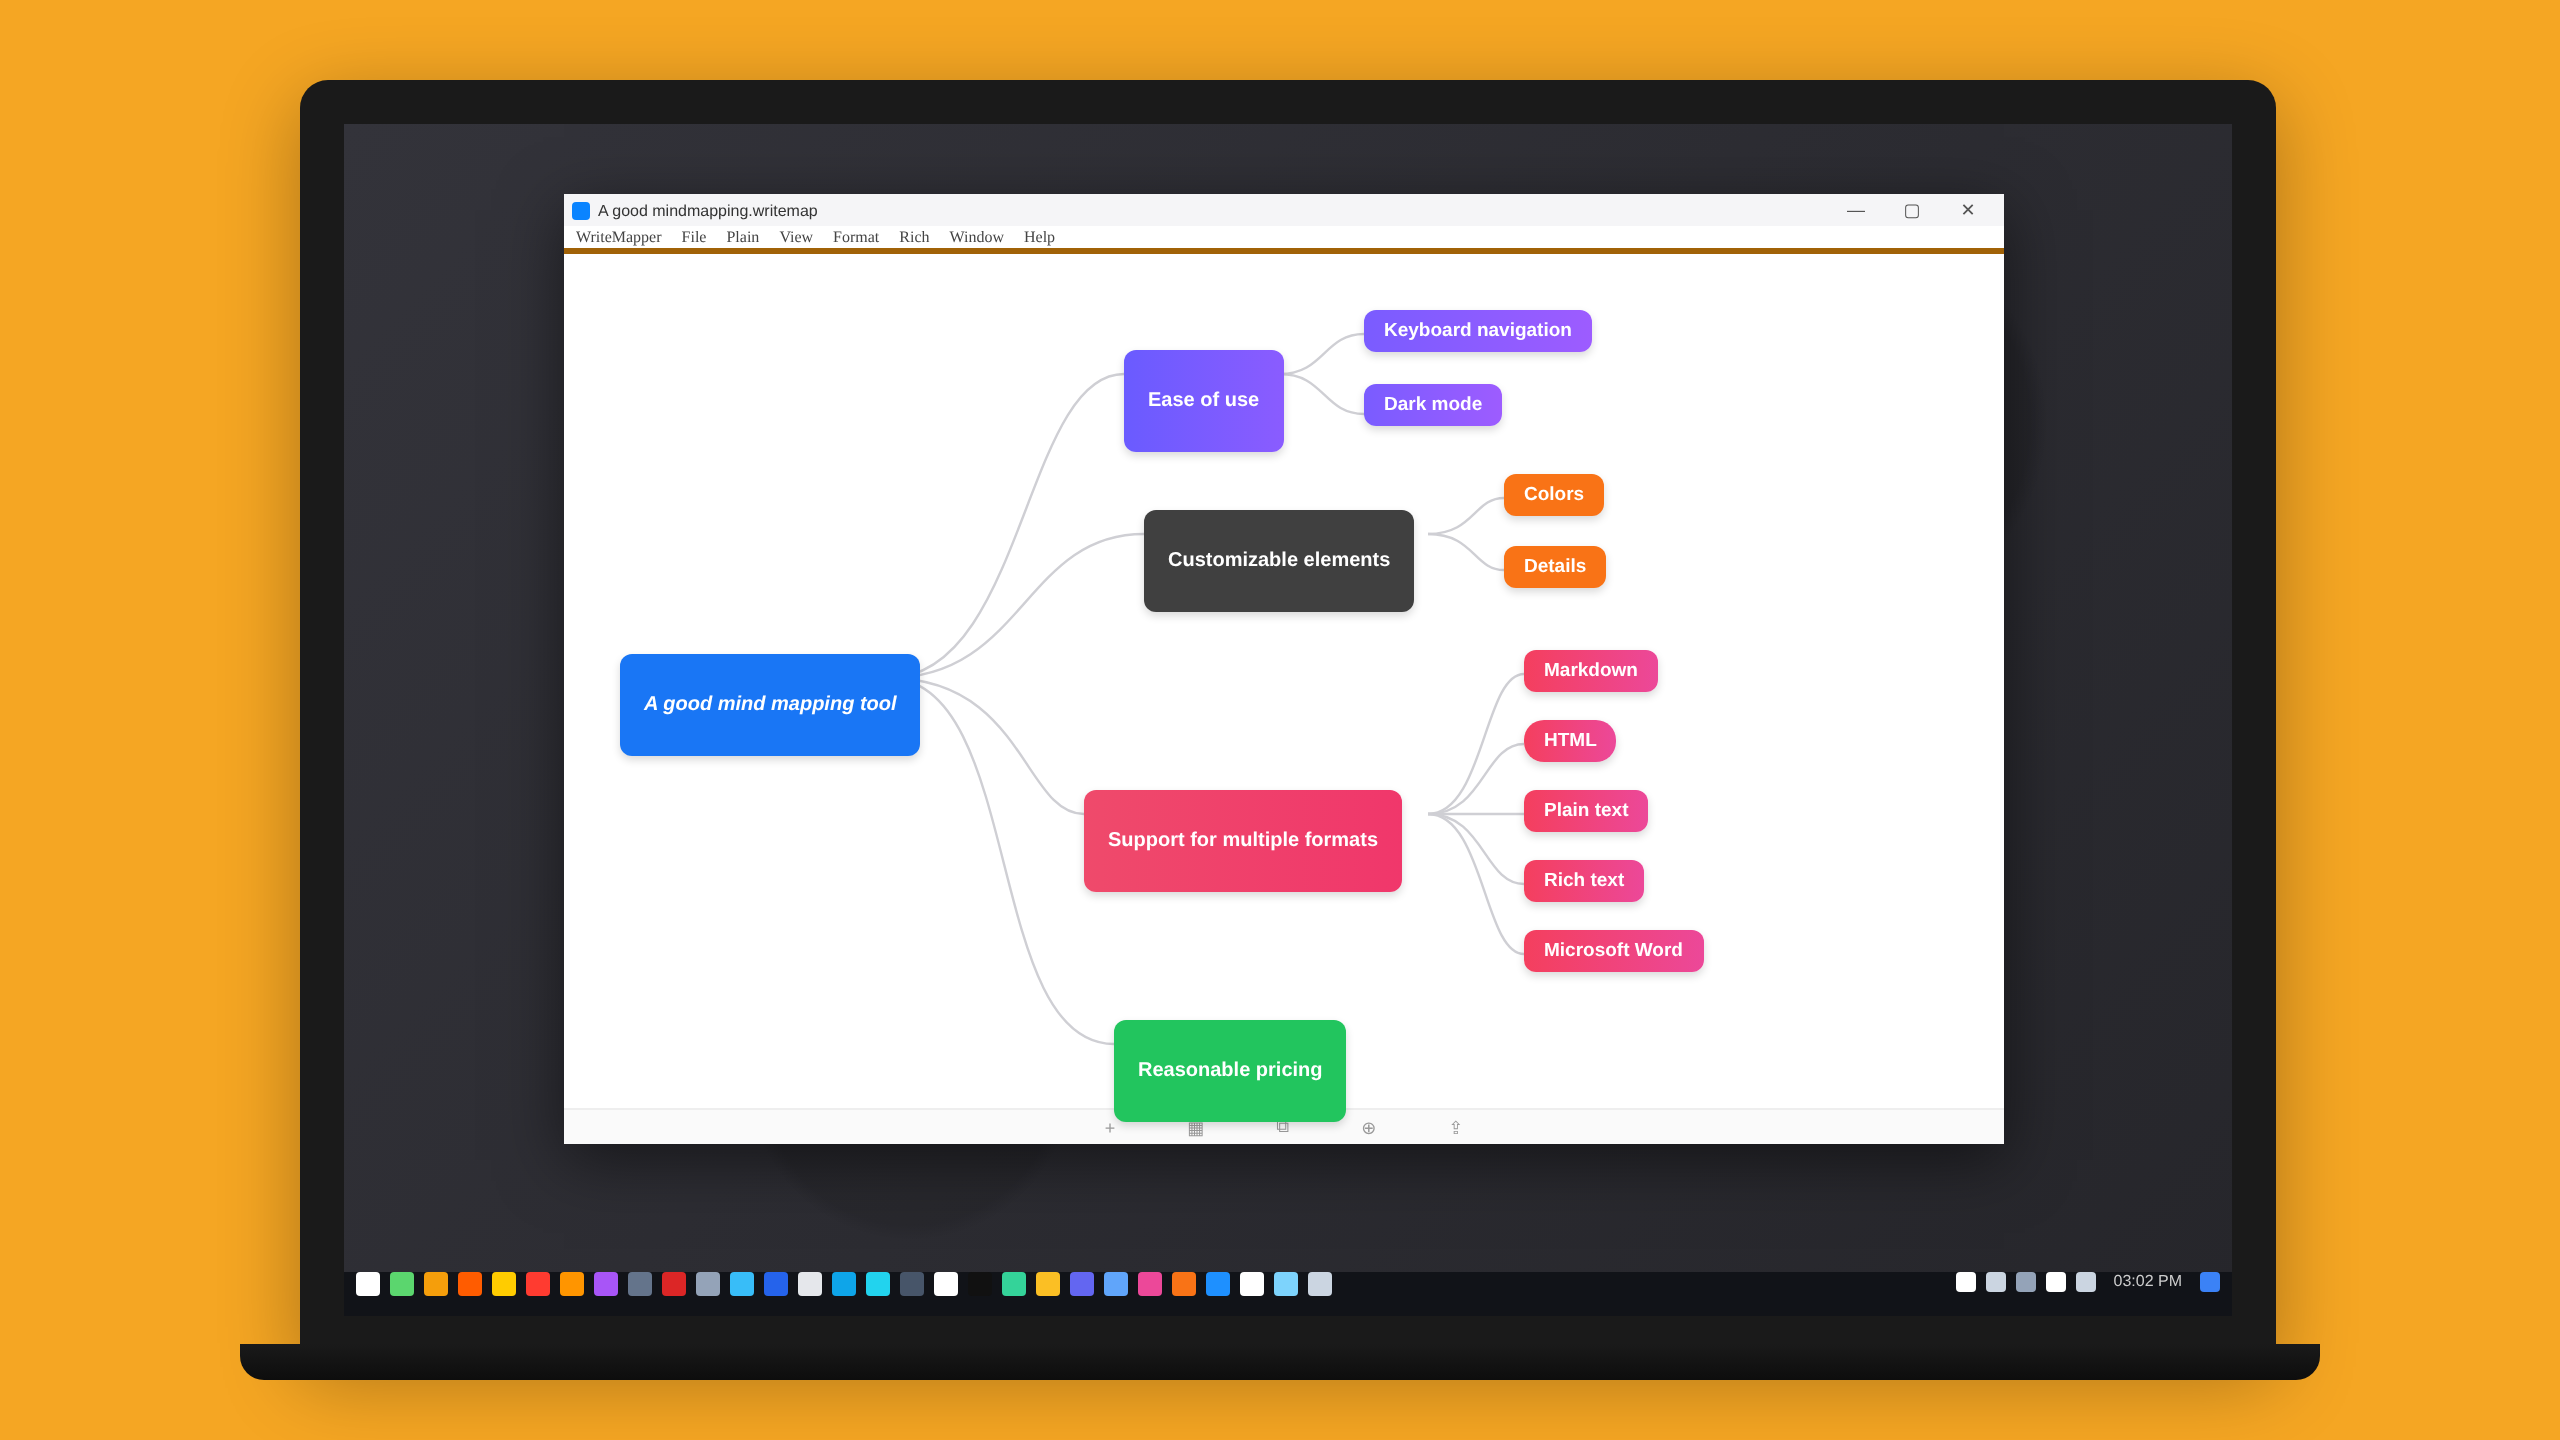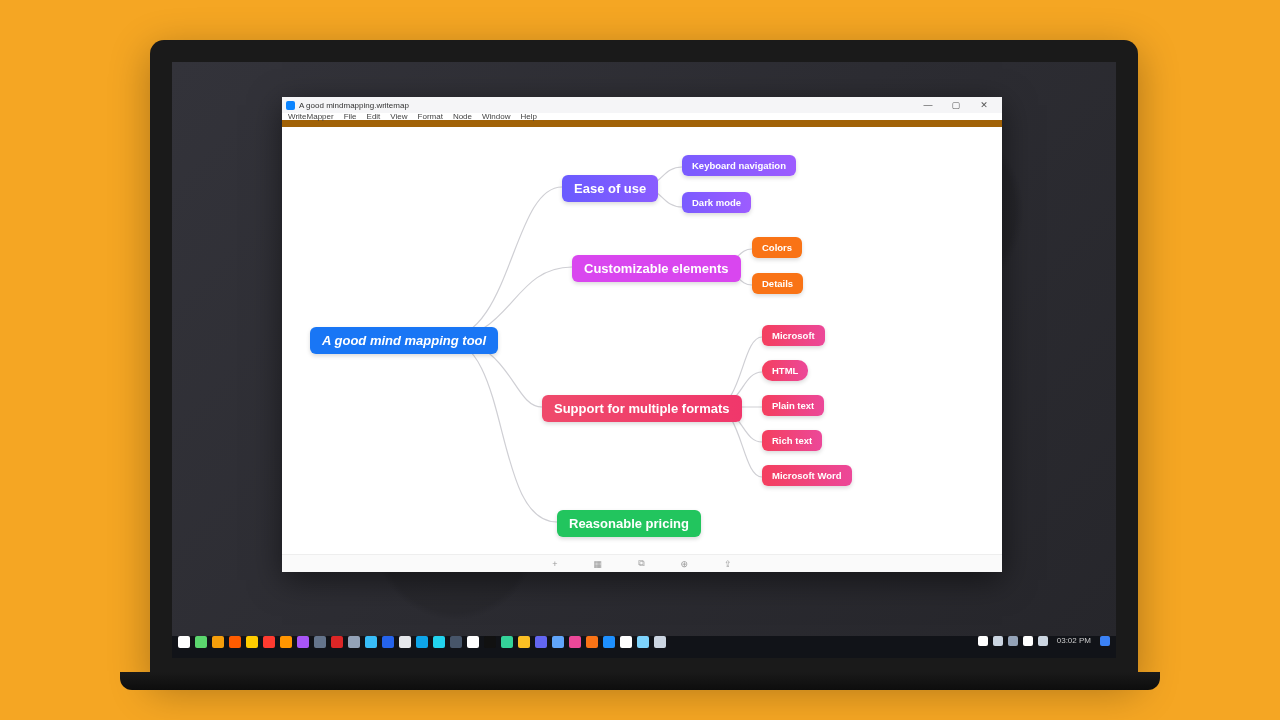--- a/index.html
+++ b/index.html
@@ -83,21 +83,22 @@
   .winbtn { width: 28px; text-align: center; color:#555; font-size:9px; cursor:pointer; }
   .menubar {
     height: 14px;
     background: #fff;
     display: flex;
     align-items: center;
     gap: 10px;
     padding: 0 6px;
     font-size: 8px;
     color: #444;
-    border-bottom: 7px solid #a16207;
+    border-bottom: 3px solid #a16207;
+    font-family: Liberation Serif, serif;
   }
   .menubar span { cursor: pointer; }
   .canvas {
     flex: 1;
     position: relative;
     background: #fff;
   }
   .bottombar {
     height: 18px;
     background: #fafafa;
@@ -106,34 +107,34 @@
     justify-content: center;
     align-items: center;
     gap: 36px;
     color: #999;
     font-size: 9px;
   }
   .bottombar span { cursor: pointer; }
   
   .node {
     position: absolute;
-    padding: 6px 12px;
+    padding: 20px 12px;
     border-radius: 6px;
     color: #fff;
-    font-size: 13px;
+    font-size: 10px;
     font-weight: 600;
     white-space: nowrap;
     box-shadow: 0 2px 4px rgba(0,0,0,.15);
     cursor: pointer;
   }
   .node.small { padding: 5px 10px; font-size: 9.5px; }
   .blue   { background: #1976f5; }
   .purple { background: linear-gradient(90deg,#6a5bff,#8a5cff); }
   .purple2{ background: linear-gradient(90deg,#7a5cff,#9d5cff); }
-  .orange { background: #d946ef; }
+  .orange { background: #404040; }
   .orange2{ background: #f97316; }
   .pink   { background: linear-gradient(90deg,#ef4a6b,#f0376b); }
   .pink2  { background: linear-gradient(90deg,#f43f5e,#ec4899); }
   .green  { background: #22c55e; }
   svg.links { position: absolute; inset: 0; width: 100%; height: 100%; pointer-events: none; }
   svg.links path { stroke: #cfcfd4; stroke-width: 1.2; fill: none; }
   
   .taskbar {
     position: absolute;
     left: 0; right: 0; bottom: 0;
@@ -164,24 +165,24 @@
       <div class="titlebar">
         <div class="appicon"></div>
         <div class="title">A good mindmapping.writemap</div>
         <div class="winbtn">—</div>
         <div class="winbtn">▢</div>
         <div class="winbtn">✕</div>
       </div>
       <div class="menubar">
         <span>WriteMapper</span>
         <span>File</span>
-        <span>Edit</span>
+        <span>Plain</span>
         <span>View</span>
         <span>Format</span>
-        <span>Node</span>
+        <span>Rich</span>
         <span>Window</span>
         <span>Help</span>
       </div>
 
       <div class="canvas">
         <svg class="links" viewBox="0 0 720 427">
 
           <path d="M162 212 C230 212 230 60 280 60"></path>
           <path d="M162 212 C230 212 230 140 290 140"></path>
           <path d="M162 212 C230 212 230 280 260 280"></path>
@@ -204,21 +205,21 @@
 
         <div class="node purple" style="left:280px; top:48px;">Ease of use</div>
         <div class="node small purple2" style="left:400px; top:28px;">Keyboard navigation</div>
         <div class="node small purple2" style="left:400px; top:65px;">Dark mode</div>
 
         <div class="node orange" style="left:290px; top:128px;">Customizable elements</div>
         <div class="node small orange2" style="left:470px; top:110px;">Colors</div>
         <div class="node small orange2" style="left:470px; top:146px;text-align:right;">Details</div>
 
         <div class="node pink" style="left:260px; top:268px;">Support for multiple formats</div>
-        <div class="node small pink2" style="left:480px; top:198px;">Microsoft</div>
+        <div class="node small pink2" style="left:480px; top:198px;">Markdown</div>
         <div class="node small pink2" style="left:480px; top:233px;border-radius:10px;">HTML</div>
         <div class="node small pink2" style="left:480px; top:268px;">Plain text</div>
         <div class="node small pink2" style="left:480px; top:303px;">Rich text</div>
         <div class="node small pink2" style="left:480px; top:338px;">Microsoft Word</div>
 
         <div class="node green" style="left:275px; top:383px;">Reasonable pricing</div>
       </div>
 
       <div class="bottombar">
         <span>+</span>

